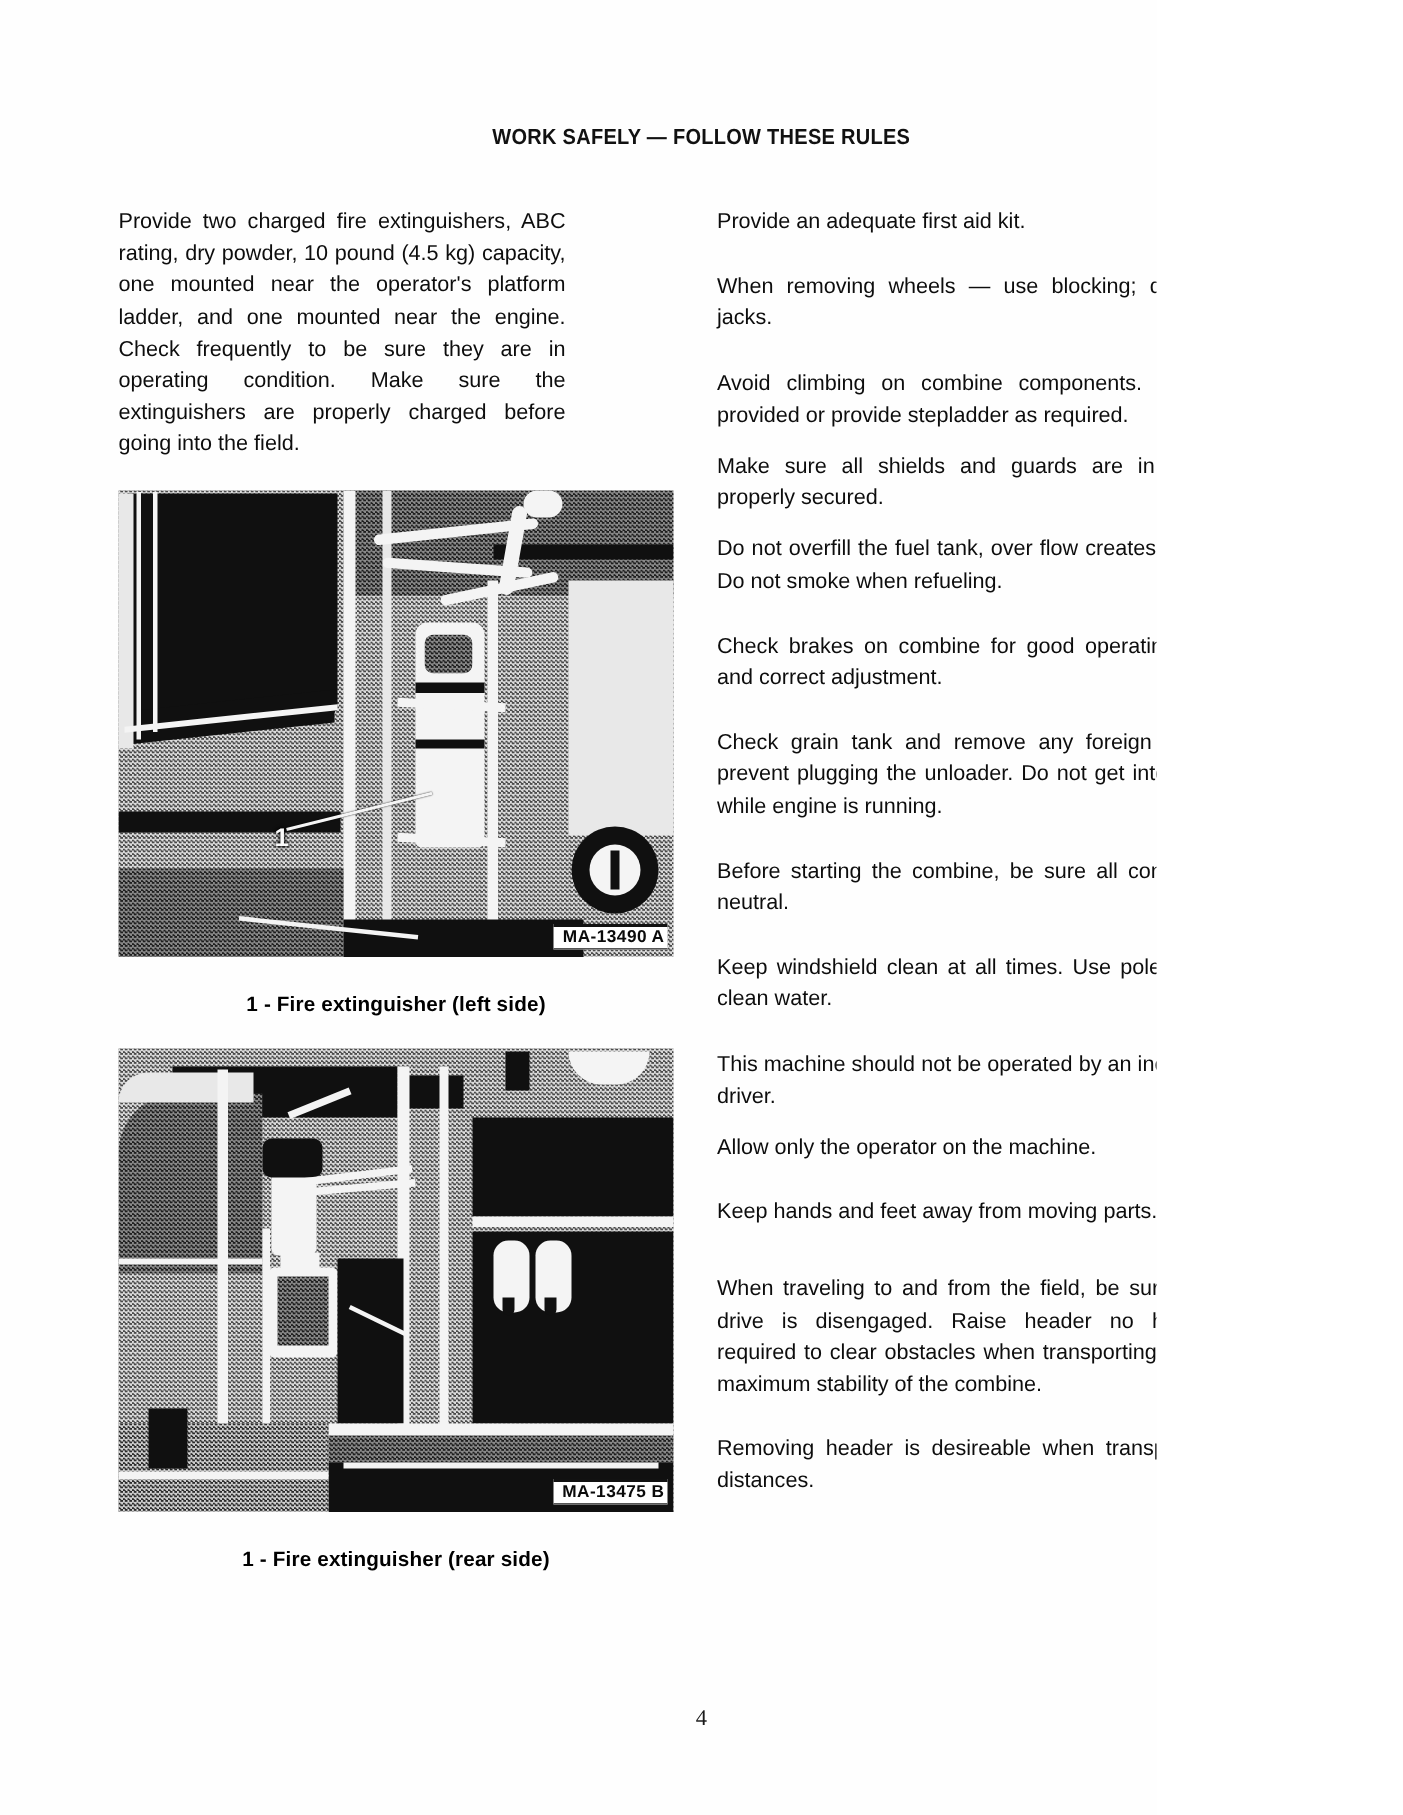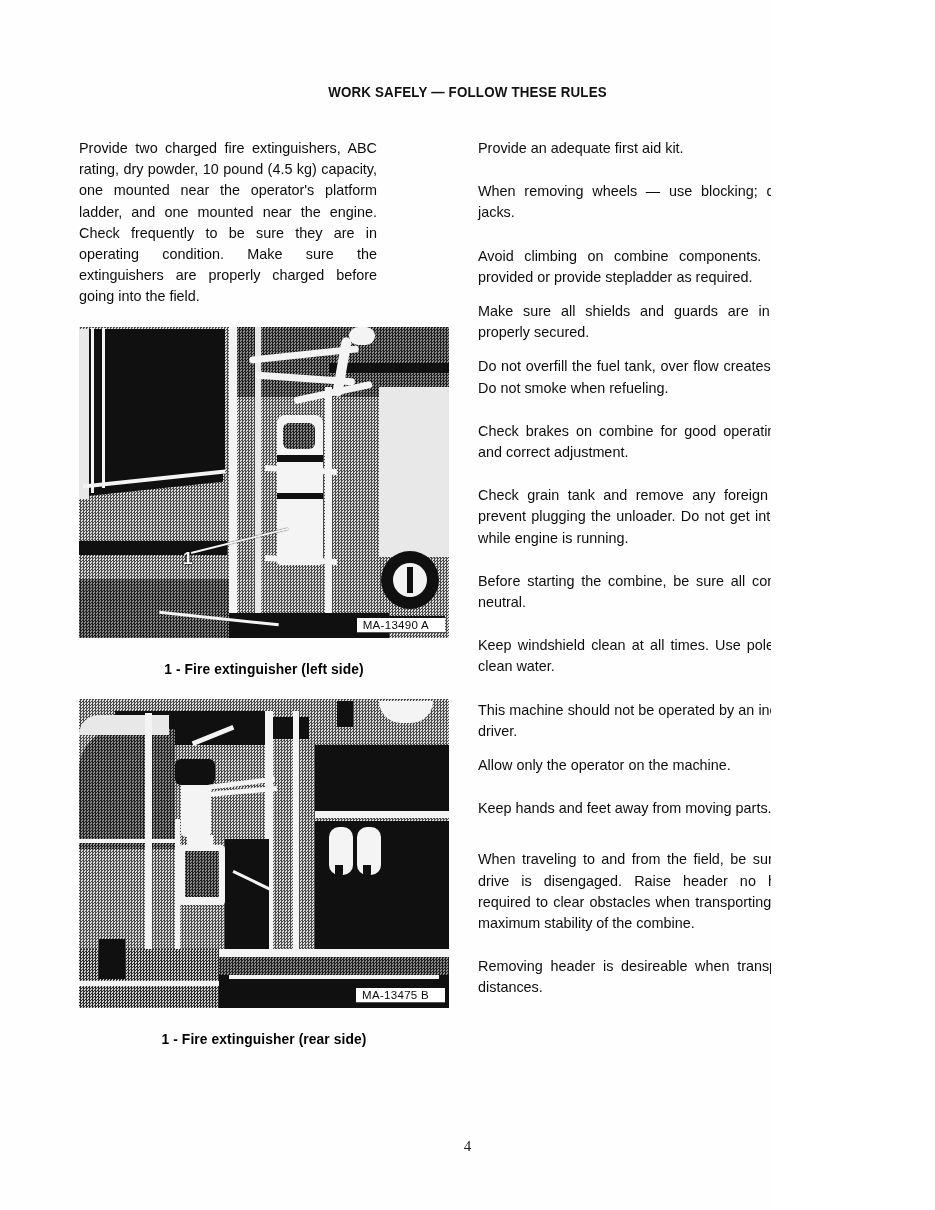--- a/index.html
+++ b/index.html
@@ -121,23 +121,23 @@
   }
 
   
   .photo-id {
     position: absolute;
     right: 4px;
     bottom: 5px;
     background: #ffffff;
     color: #0a0a0a;
     font-size: 11.5px;
-    font-weight: normal;
+    font-weight: bold;
     letter-spacing: 0.3px;
-    padding: 1px 16px 1px 6px;
+    padding: 1px 2px 1px 6px;
     border-top: 2px solid #111;
     border-bottom: 1px solid #555;
     font-family: "Liberation Sans", sans-serif;
   }
 
   .fig-caption {
     width: 370px;
     text-align: center;
     font-size: 13.8px;
     font-weight: bold;

